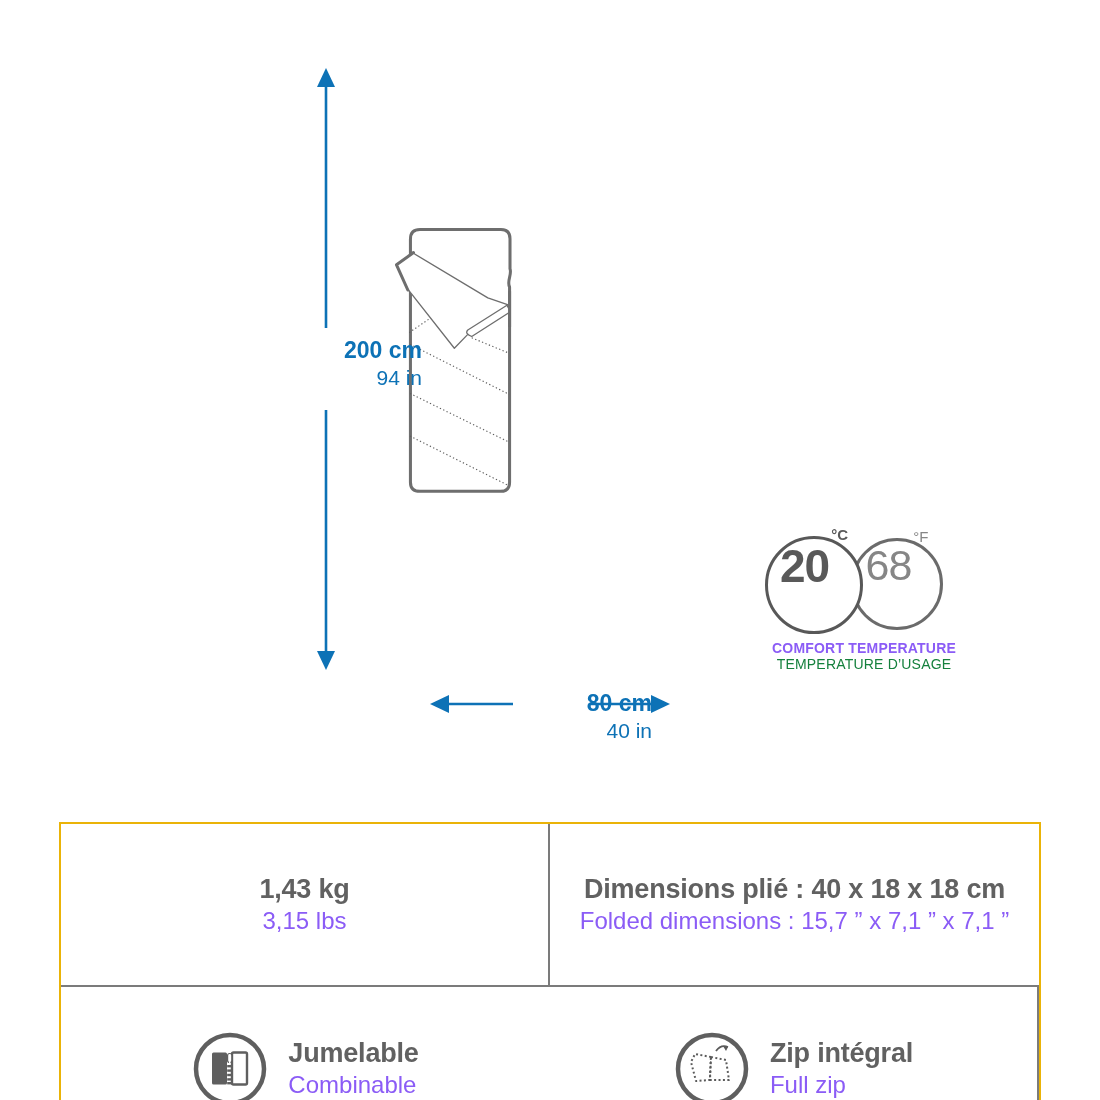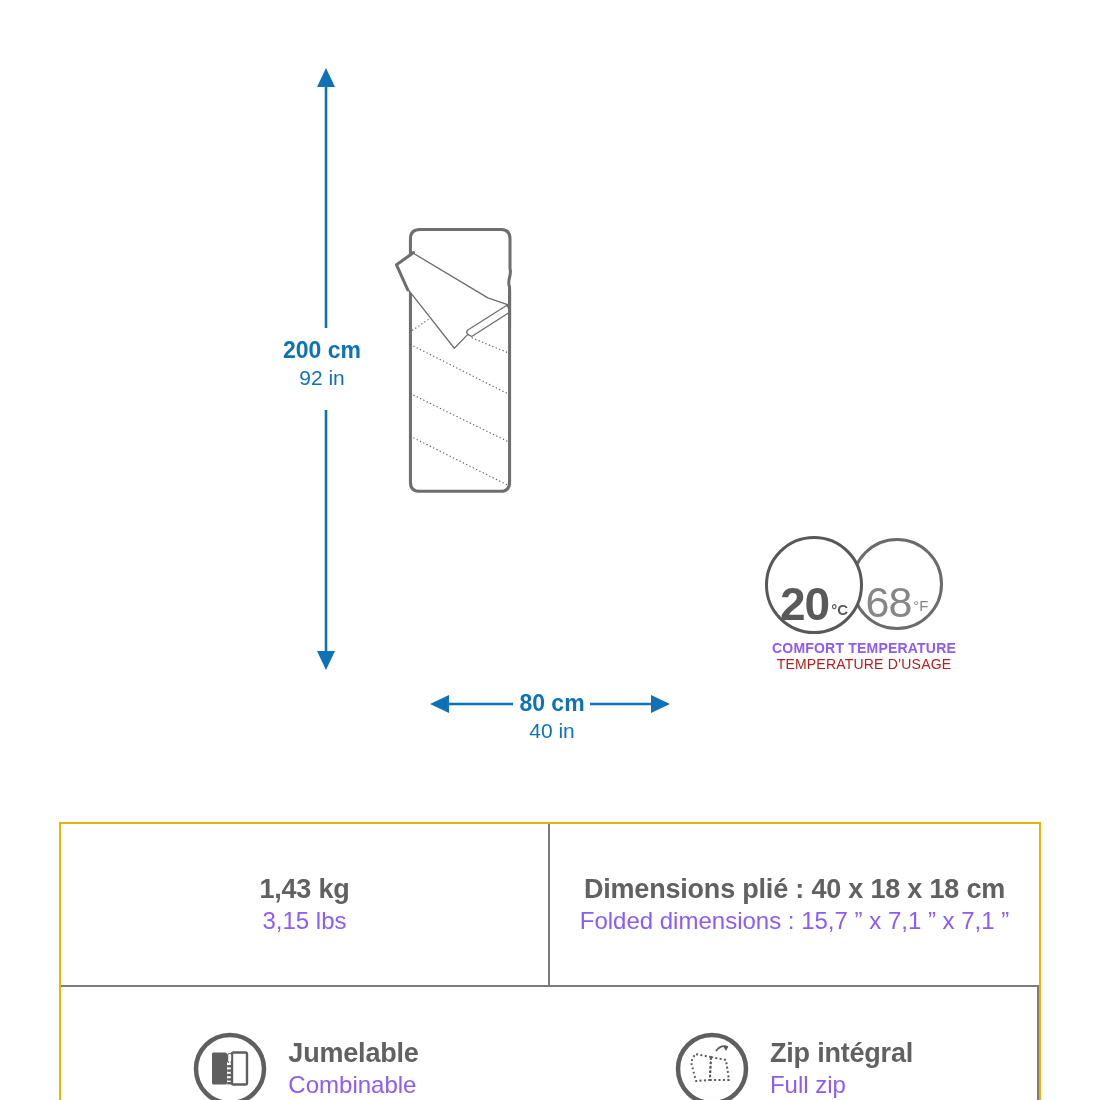--- a/index.html
+++ b/index.html
@@ -2,35 +2,35 @@
 <html><head>
 <meta charset="utf-8">
 <style>
   html,body{margin:0;padding:0;background:#fff;}
   #stage{
     position:relative;width:1100px;height:1100px;background:#ffffff;overflow:hidden;
     font-family:"Liberation Sans", sans-serif;
   }
   .abs{position:absolute;}
   
-  .dim-label{position:absolute;text-align:center;color:#0d72b6;line-height:1.25;}
+  .dim-label{position:absolute;text-align:right;color:#0d72b6;line-height:1.25;}
   .dim-metric{font-weight:bold;font-size:23px;}
   .dim-imperial{font-size:21px;}
   
-  .temp-circle{position:absolute;border-radius:50%;background:#fff;display:flex;align-items:flex-end;justify-content:center;box-sizing:border-box;}
+  .temp-circle{position:absolute;border-radius:50%;background:#fff;display:flex;align-items:flex-start;justify-content:center;box-sizing:border-box;}
   .circle-f{left:851px;top:538px;width:92px;height:92px;border:3px solid #6b6b6b;}
   .circle-c{left:765px;top:536px;width:98px;height:98px;border:3.5px solid #585858;z-index:2;}
   .temp-c-val{font-size:46px;font-weight:bold;color:#595959;letter-spacing:-1px;}
   .temp-f-val{font-size:43px;color:#868686;letter-spacing:-1px;}
   .temp-unit{display:inline-block;font-size:15px;transform:translateY(-13px);margin-left:2px;}
   .unit-c{font-weight:bold;color:#595959;}
   .unit-f{color:#868686;}
   .temp-label{position:absolute;left:740px;top:640px;width:248px;text-align:center;line-height:1.15;}
   .temp-label .l1{font-weight:bold;font-size:14px;color:#8b5cf6;letter-spacing:0.2px;}
-  .temp-label .l2{font-size:14px;color:#b91c1c;letter-spacing:0.2px;}
+  .temp-label .l2{font-size:14px;color:#15803d;letter-spacing:0.2px;}
   
   .spec-table{position:absolute;left:59px;top:780px;width:982px;height:330px;box-sizing:border-box;
     border:2px solid #eab308;display:grid;grid-template-columns:1fr 1fr;grid-template-rows:1fr 1fr;margin-top:42px;}
   .cell{display:flex;align-items:center;justify-content:center;box-sizing:border-box;}
   .br{border-right:2px solid #7b7b7b;}
   .bb{border-bottom:2px solid #7b7b7b;}
   .stack{text-align:center;line-height:1.28;}
   .feature{display:flex;align-items:center;gap:20px;}
   .feature .stack{text-align:left;}
   .primary{font-weight:bold;font-size:27px;color:#616161;letter-spacing:-0.2px;}
@@ -69,21 +69,21 @@
       <polygon points="326,68 317,87 335,87"></polygon>
       <polygon points="326,670 317,651 335,651"></polygon>
     </g>
     <g stroke="#0d72b6" stroke-width="2.6">
       <line x1="326" y1="84" x2="326" y2="328"></line>
       <line x1="326" y1="410" x2="326" y2="654"></line>
     </g>
   </svg>
   <div class="dim-label" style="left:222px;top:336px;width:200px;">
     <div class="dim-metric">200 cm</div>
-    <div class="dim-imperial">92 in</div>
+    <div class="dim-imperial">94 in</div>
   </div>
 
   <svg class="abs" style="left:420px;top:688px;" width="260" height="34" viewBox="420 688 260 34">
     <g fill="#0d72b6" stroke="none">
       <polygon points="430,704 449,695 449,713"></polygon>
       <polygon points="670,704 651,695 651,713"></polygon>
     </g>
     <g stroke="#0d72b6" stroke-width="2.6">
       <line x1="446" y1="704" x2="513" y2="704"></line>
       <line x1="590" y1="704" x2="654" y2="704"></line>

